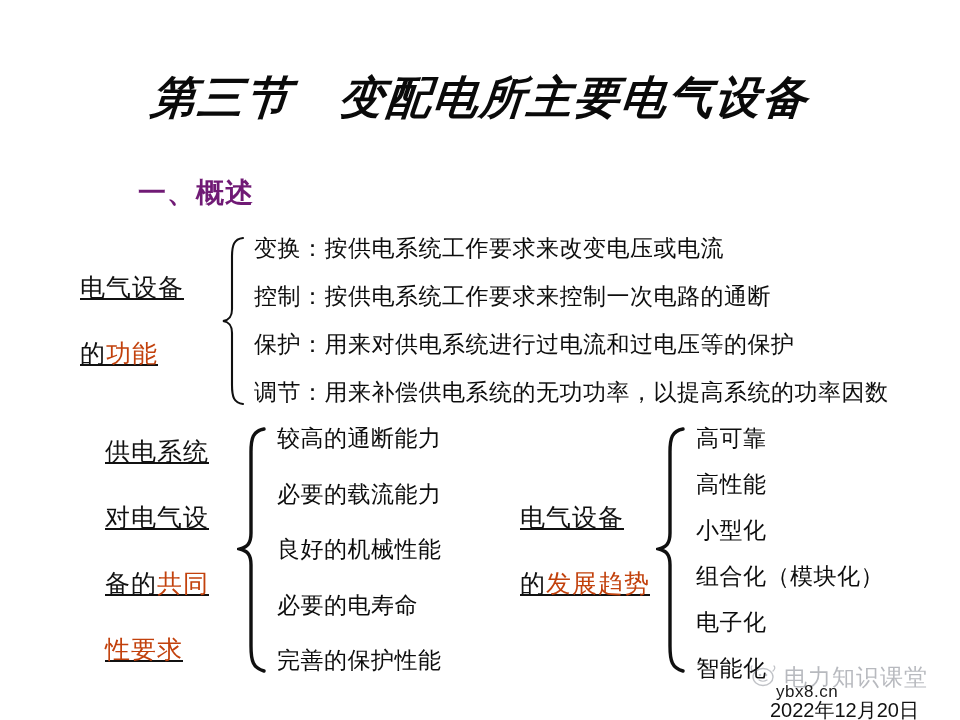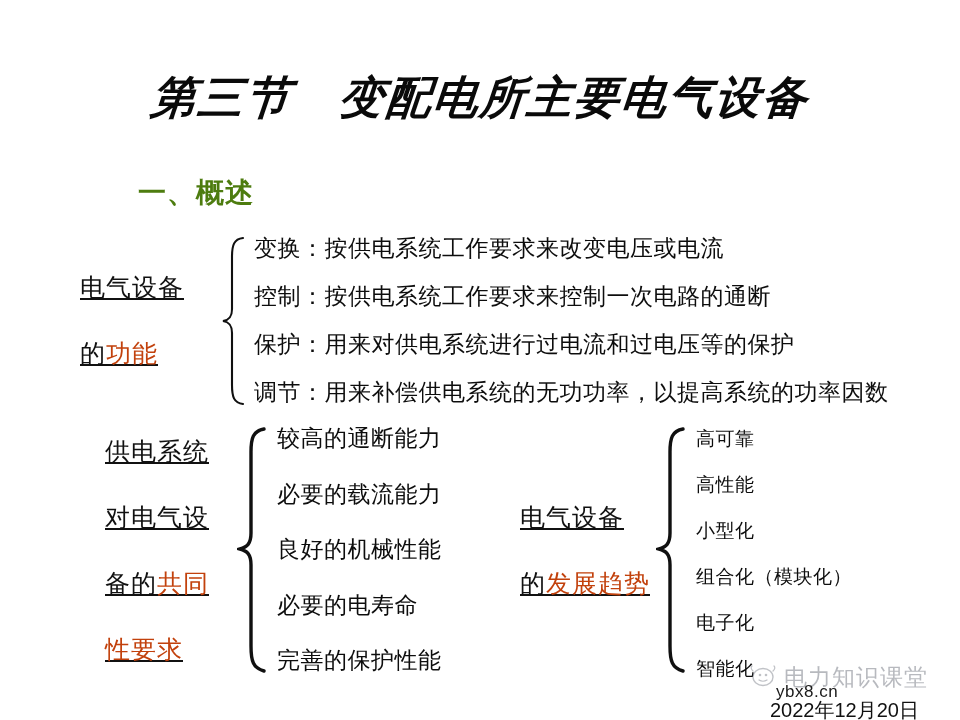--- a/index.html
+++ b/index.html
@@ -35,21 +35,21 @@
 
   
   #section-heading {
     position: absolute;
     left: 138px;
     top: 174px;
     font-family: "Liberation Sans", "DejaVu Sans", sans-serif;
     font-size: 28px;
     font-weight: 700;
     letter-spacing: 1px;
-    color: #4d7c0f;
+    color: #701a75;
   }
 
   
   .group {
     position: absolute;
     display: flex;
     align-items: center;
   }
   .group-label {
     text-align: left;
@@ -112,21 +112,21 @@
 
   
   #block-trend { left: 520px; top: 424px; width: 430px; height: 252px; }
   #block-trend .group-label {
     width: 136px;
     font-size: 25px;
     line-height: 33px;
   }
   #block-trend .items {
     height: 248px;
-    font-size: 19px;
+    font-size: 23px;
     margin-left: 10px;
   }
   #block-trend .item { line-height: 26px; }
 
   
   #watermark {
     position: absolute;
     left: 748px;
     top: 662px;
     display: flex;

